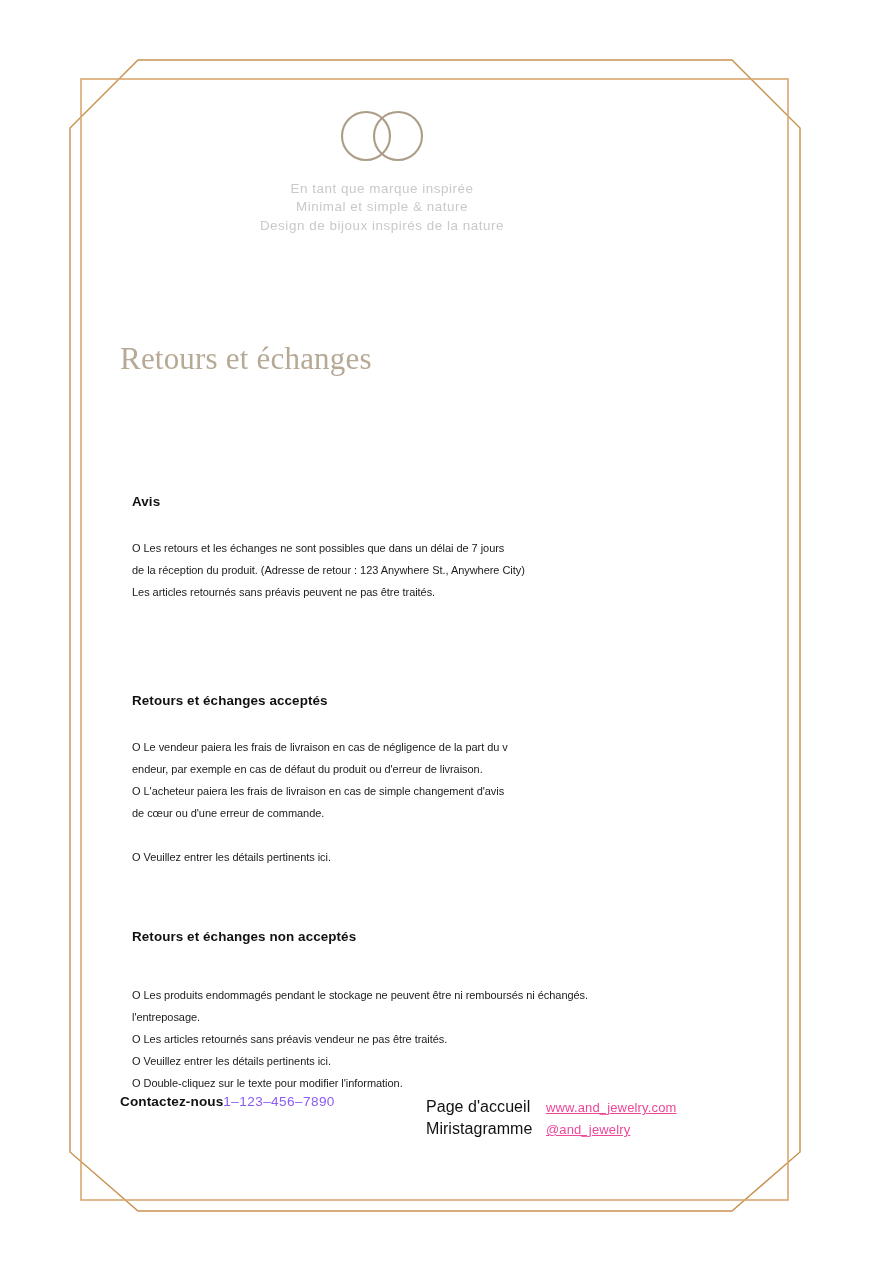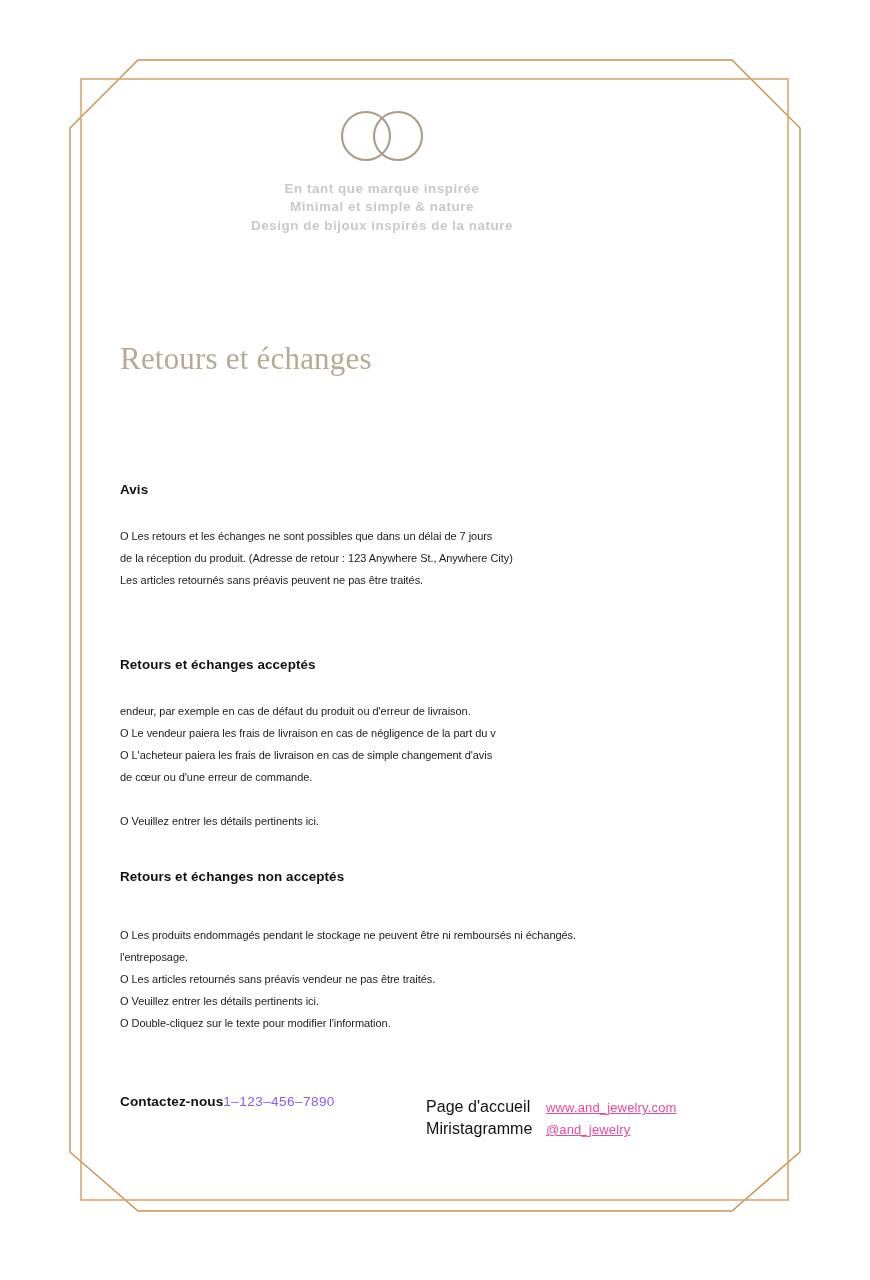--- a/index.html
+++ b/index.html
@@ -32,21 +32,20 @@
     height: 1280px;
   }
 
   
   #brand {
     position: absolute;
     left: 0;
     top: 108px;
     width: 764px;
     text-align: center;
-    font-weight: bold;
   }
   #logo-mark {
     display: block;
     margin: 0 auto;
   }
   #tagline {
     margin-top: 16px;
     font-size: 13.4px;
     line-height: 18.3px;
     color: #c9c9c9;
@@ -70,21 +69,21 @@
   }
 
   
   #body-content {
     position: absolute;
     left: 120px;
     top: 481px;
     width: 640px;
     color: #1b1b1b;
   }
-  .section { margin: 0; }
+  .section { margin: 12px; }
   .section-heading {
     font-size: 13.4px;
     line-height: 18px;
     font-weight: bold;
     color: #111111;
     letter-spacing: 0.1px;
     margin: 0;
     white-space: pre;
   }
   .para {
@@ -189,22 +188,22 @@
         <span class="ln">Les articles retournés sans préavis peuvent ne pas être traités.</span>
       </p>
     </div>
 
     <div class="gap-section-lg"></div>
 
     <div class="section">
       <p class="section-heading">Retours et échanges acceptés</p>
       <div class="gap-head-to-body"></div>
       <p class="para">
+        <span class="ln">O Le vendeur paiera les frais de livraison en cas de négligence de la part du v</span>
         <span class="ln">endeur, par exemple en cas de défaut du produit ou d'erreur de livraison.</span>
-        <span class="ln">O Le vendeur paiera les frais de livraison en cas de négligence de la part du v</span>
         <span class="ln">O L'acheteur paiera les frais de livraison en cas de simple changement d'avis</span>
         <span class="ln">de cœur ou d'une erreur de commande.</span>
       </p>
       <div class="gap-para"></div>
       <p class="para">
         <span class="ln">O Veuillez entrer les détails pertinents ici.</span>
       </p>
     </div>
 
     <div class="gap-section-md"></div>

